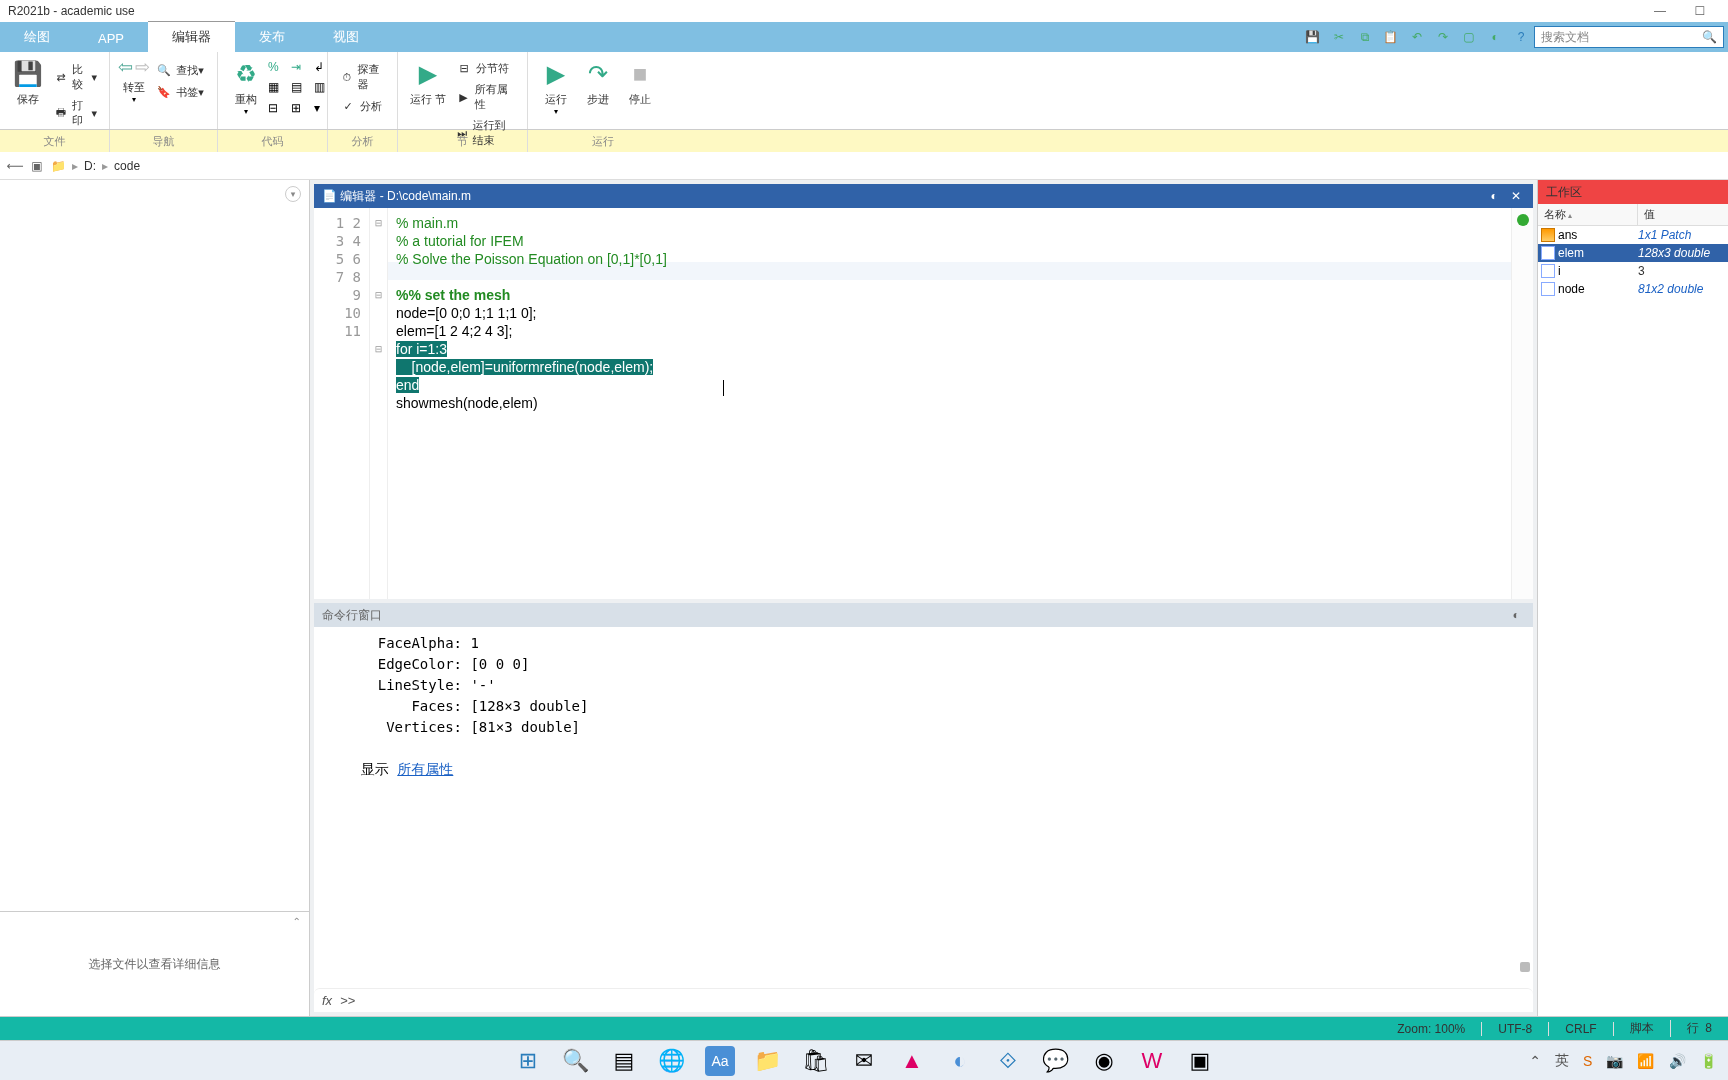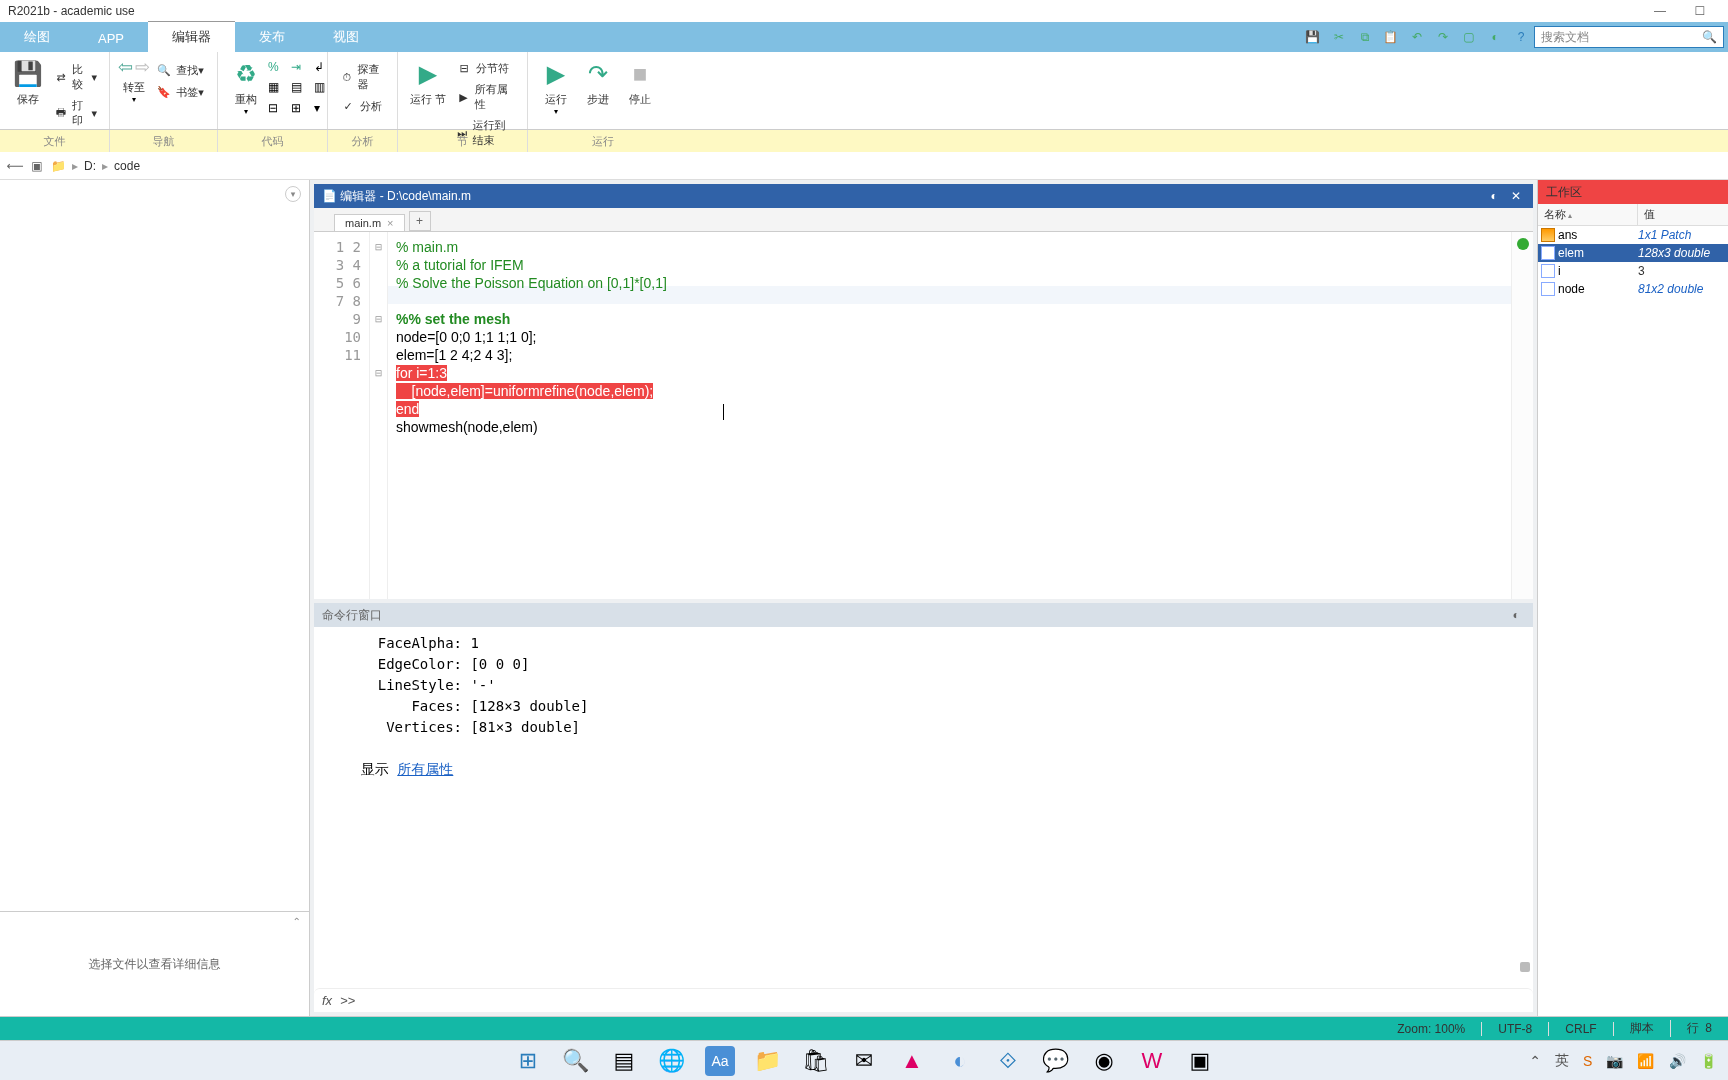--- a/index.html
+++ b/index.html
@@ -54,21 +54,21 @@
 .filetab { padding: 2px 10px; background: #fff; border: 1px solid #ccc; border-bottom: none; font-size: 11px; color: #333; display: flex; align-items: center; gap: 6px; }
 .filetab .close { color: #999; cursor: pointer; }
 .addtab { width: 22px; height: 20px; border: 1px solid #ccc; margin-left: 4px; display: flex; align-items: center; justify-content: center; color: #666; cursor: pointer; }
 
 .codearea { display: flex; flex: 1; position: relative; }
 .gutter { width: 56px; background: #fff; border-right: 1px solid #eee; font-family: "Consolas", monospace; font-size: 14px; color: #999; text-align: right; padding: 6px 8px 6px 14px; line-height: 18px; }
 .foldgutter { width: 18px; background: #fff; border-right: 1px solid #eee; padding-top: 6px; line-height: 18px; font-size: 9px; color: #999; text-align: center; }
 .code { flex: 1; font-family: "Consolas", monospace; font-size: 14px; padding: 6px 8px; line-height: 18px; white-space: pre; position: relative; }
 .code .comment { color: #228b22; }
 .code .section { color: #228b22; font-weight: bold; }
-.code .sel-hl { background: #ef4444; color: #fff; }
+.code .sel-hl { background: #0f766e; color: #fff; }
 .code .sel-hl .kw2 { color: #fff; }
 .code .caret { position: absolute; left: 335px; top: 172px; width: 1px; height: 16px; background: #000; }
 .code .current-line-bg { position: absolute; left: 0; right: 0; height: 18px; background: #f2f6fb; z-index: 0; }
 .code .codeline { position: relative; z-index: 1; }
 .annot-strip { width: 22px; background: #fcfcfc; border-left: 1px solid #eee; position: relative; }
 .annot-strip .okdot { position: absolute; top: 6px; right: 4px; width: 12px; height: 12px; border-radius: 50%; background: #3a3; }
 
 .cmdwin { background: #fff; flex: 1; display: flex; flex-direction: column; }
 .cmdbody { flex: 1; font-family: "Consolas", monospace; font-size: 14px; padding: 6px 30px; line-height: 21px; white-space: pre; color: #000; overflow: hidden; position: relative; }
 .cmdbody .link { color: #1a60c4; text-decoration: underline; }
@@ -271,27 +271,20 @@
   </div>
 
   <div class="centerpanel">
     <div class="editor-container">
       <div class="panelhead blue-act">
         <span>📄</span>&nbsp;
         <span>编辑器 - D:\code\main.m</span>
         <span class="spacer"></span>
         <span class="hicon">◐</span>
         <span class="hicon">✕</span>
-      </div>
-      <div class="filetabbar">
-        <div class="filetab">
-          <span>main.m</span>
-          <span class="close">×</span>
-        </div>
-        <div class="addtab">+</div>
       </div>
       <div class="codearea">
         <div class="gutter" id="gutter">1
 2
 3
 4
 5
 6
 7
 8

